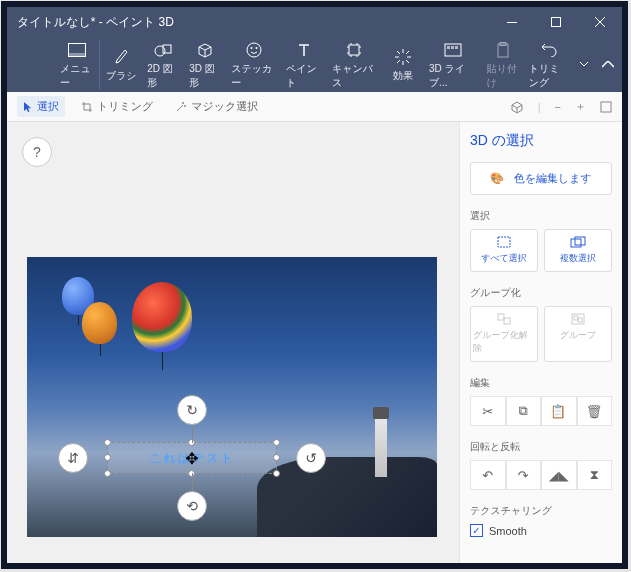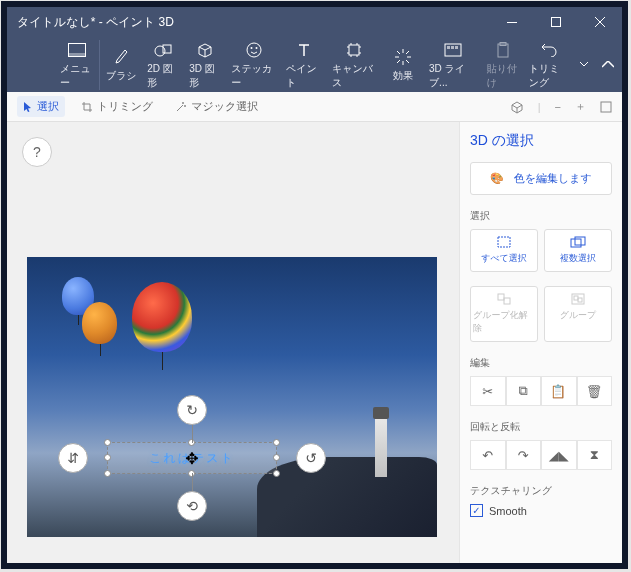--- a/index.html
+++ b/index.html
@@ -297,20 +297,21 @@
         </div>
         <div class="sp-box">
           <svg width="16" height="12">
               <rect x="1" y="3" width="10" height="8" fill="none" stroke="#2a5bd7"></rect>
               <rect x="5" y="1" width="10" height="8" fill="none" stroke="#2a5bd7"></rect>
             </svg>
           <span>複数選択</span>
         </div>
       </div>
 
+      <div class="sp-section-label">グループ化</div>
       <div class="sp-row">
         <div class="sp-box disabled">
           <svg width="14" height="12">
               <rect x="1" y="1" width="6" height="6" fill="none" stroke="#ccc"></rect>
               <rect x="7" y="5" width="6" height="6" fill="none" stroke="#ccc"></rect>
             </svg>
           <span>グループ化解除</span>
         </div>
         <div class="sp-box disabled">
           <svg width="14" height="12">

